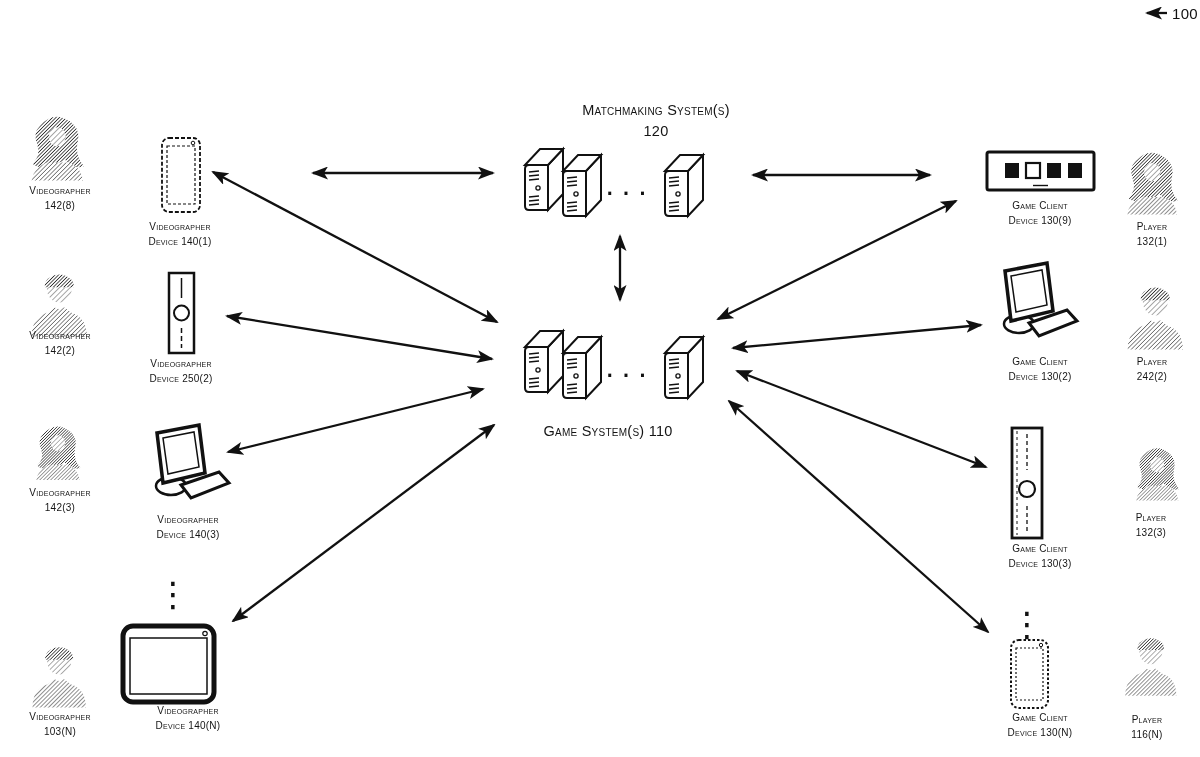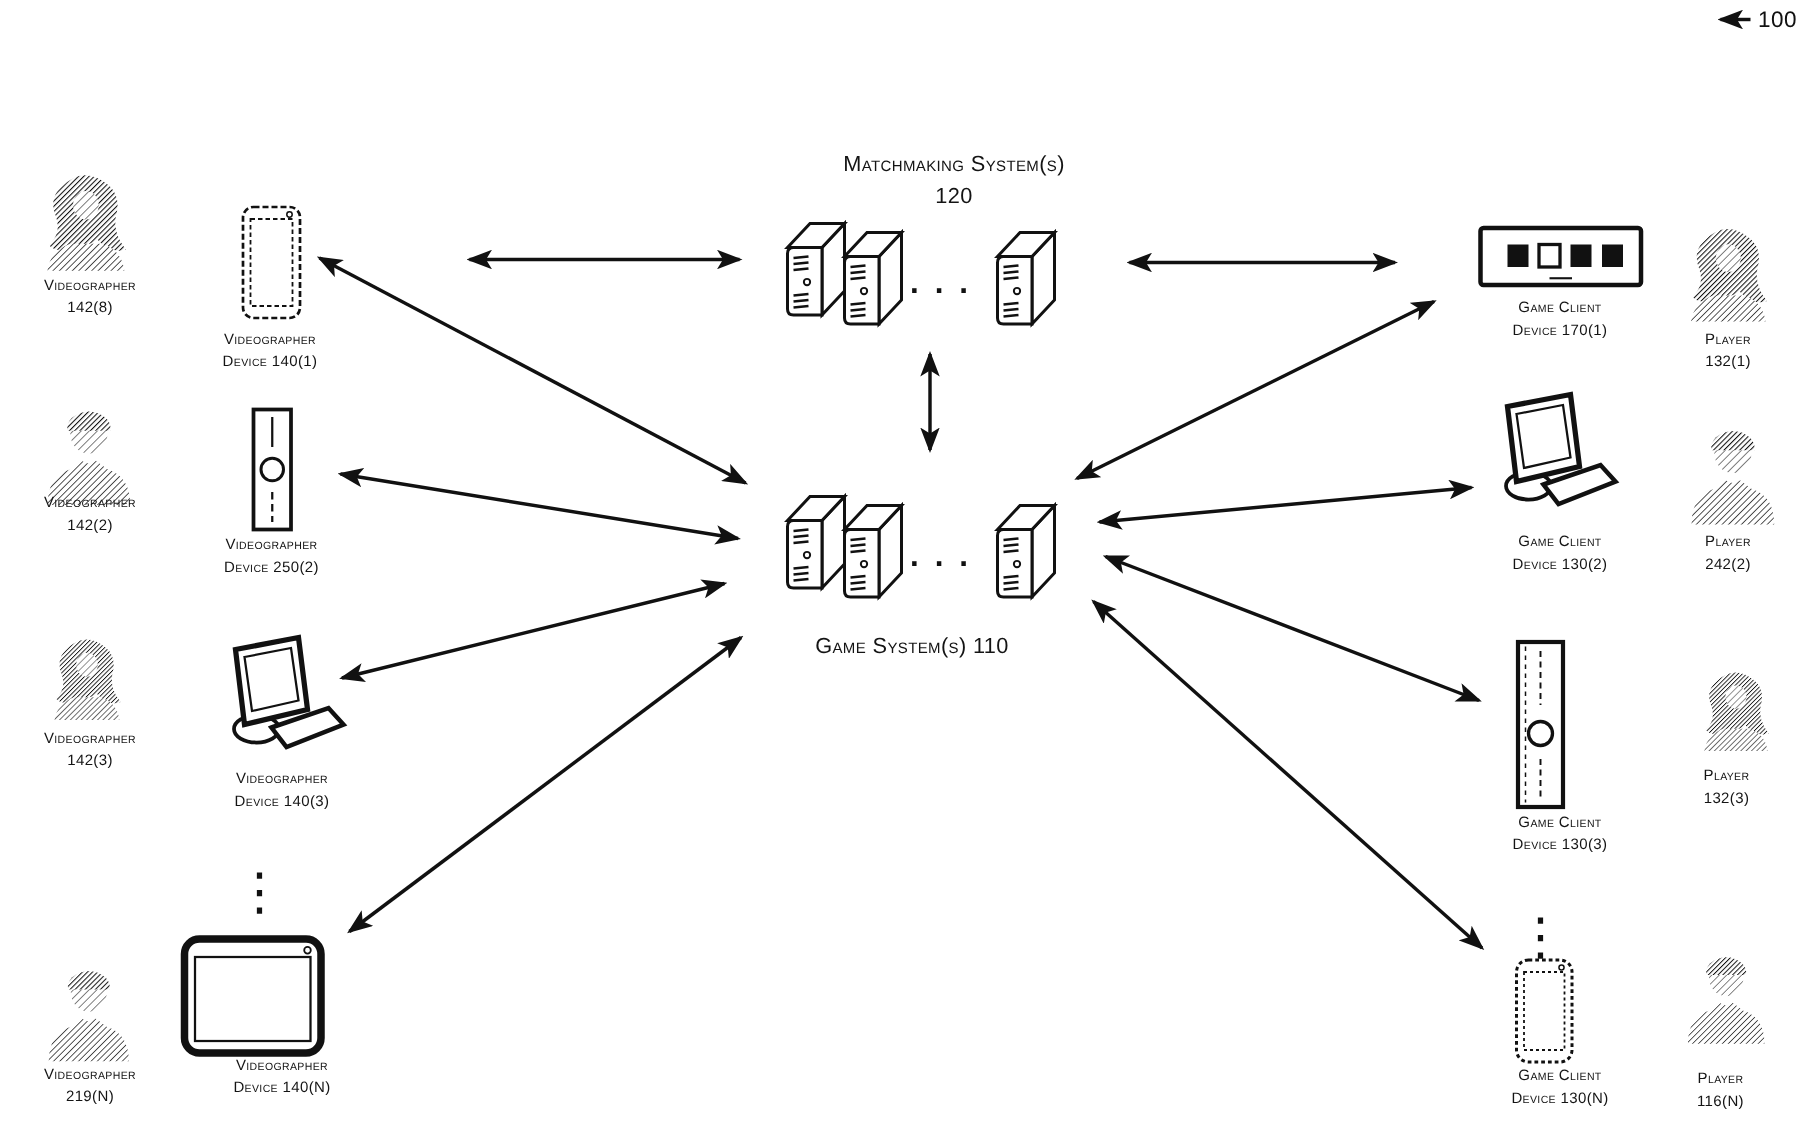--- a/index.html
+++ b/index.html
@@ -172,21 +172,21 @@
       <rect x="5" y="8" width="27" height="52" fill="none" stroke="#111" stroke-width="1.2" stroke-dasharray="2 2"></rect>
       <circle cx="30" cy="5" r="1.7" fill="none" stroke="#111" stroke-width="1"></circle>
     </g>
     <g>
       <use href="#pman" transform="translate(1120,636) scale(0.88)"></use>
     </g>
   </svg>
 
   <div class="ref-label" style="left:1172px;top:5px">100</div>
 
-  <div class="lbl heading" style="left:636px;top:100px">
+  <div class="lbl heading" style="left:656px;top:100px">
     <span>Matchmaking System(s)</span>
     <span>120</span>
   </div>
 
   <div class="lbl heading" style="left:608px;top:421px">
     <span>Game System(s) 110</span>
   </div>
 
   <div class="lbl" style="left:60px;top:184px">
     <span>Videographer</span>
@@ -210,30 +210,30 @@
     <span>Videographer</span>
       <span>142(3)</span>
   </div>
   <div class="lbl" style="left:188px;top:513px">
     <span>Videographer</span>
       <span>Device 140(3)</span>
   </div>
 
   <div class="lbl" style="left:60px;top:710px">
     <span>Videographer</span>
-      <span>219(N)</span>
+      <span>103(N)</span>
   </div>
   <div class="lbl" style="left:188px;top:704px">
     <span>Videographer</span>
       <span>Device 140(N)</span>
   </div>
 
   <div class="lbl" style="left:1040px;top:199px">
     <span>Game Client</span>
-      <span>Device 170(1)</span>
+      <span>Device 130(9)</span>
   </div>
   <div class="lbl" style="left:1152px;top:220px">
     <span>Player</span>
       <span>132(1)</span>
   </div>
 
   <div class="lbl" style="left:1040px;top:355px">
     <span>Game Client</span>
       <span>Device 130(2)</span>
   </div>

